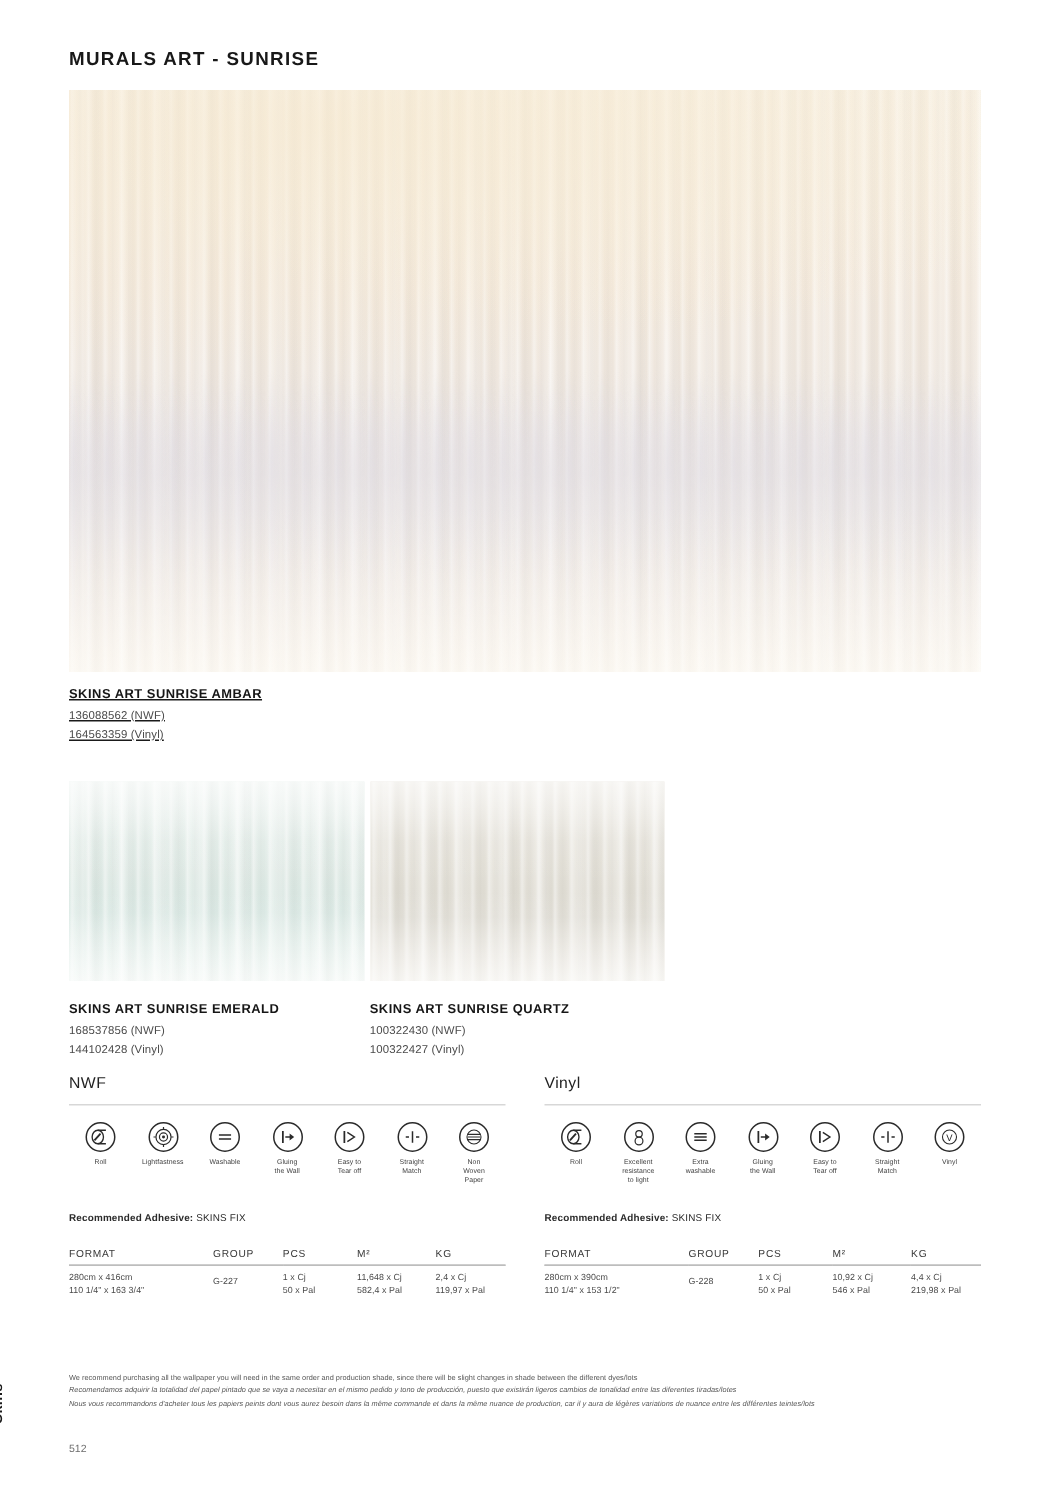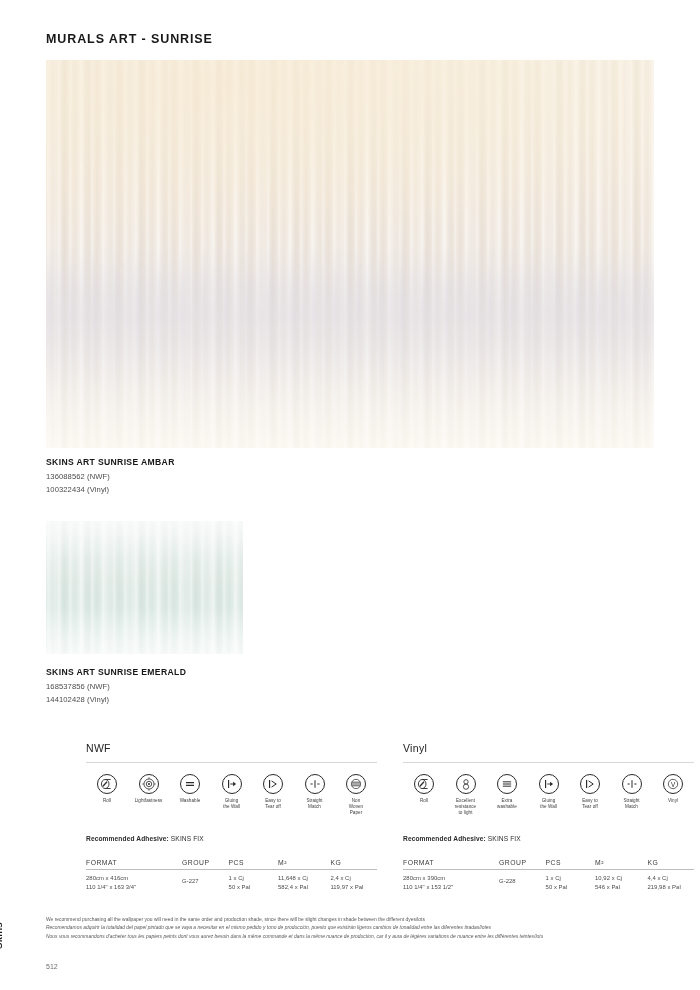--- a/index.html
+++ b/index.html
@@ -65,40 +65,40 @@
             mask-image: linear-gradient(180deg, rgba(0,0,0,0) 0%, rgba(0,0,0,0.85) 30%, rgba(0,0,0,0.25) 78%, rgba(0,0,0,0) 100%);
   }
 
   
   .cap-name {
     font-size: 8.6px; font-weight: bold; letter-spacing: 0.35px; color: #161616;
   }
   .cap-ref {
     font-size: 7.6px; color: #4b4b4b; margin-top: 4.5px; letter-spacing: 0.1px;
   }
-  .hero-cap { position: absolute; left: 46px; top: 457px; }
+  .hero-cap { position: absolute; left: 46px; top: 457px; text-decoration: underline; }
 
   
   .sw-row { position: absolute; left: 46px; top: 521px; width: 608px; display: flex; gap: 4px; }
   .sw-col { width: 196.5px; }
   .sw {
     position: relative; width: 196.5px; height: 133px; overflow: hidden;
   }
   .sw .veil2 {
     position: absolute; inset: 0;
     background: linear-gradient(180deg, rgba(255,255,255,0.55) 0%, rgba(255,255,255,0.05) 30%,
                                         rgba(255,255,255,0.0) 55%, rgba(255,255,255,0.40) 100%);
   }
   .sw-emerald { background: linear-gradient(180deg,#eef4f1 0%, #e6efeb 22%, #dfeae5 45%, #d9e8e3 66%, #e8f2ee 88%, #f1f7f4 100%); }
   .sw-quartz  { background: linear-gradient(180deg,#edeae3 0%, #e7e4dc 24%, #e2dfd6 48%, #dedbd2 68%, #eae7e0 88%, #f2f0ea 100%); }
   .sw-sapphire{ background: linear-gradient(180deg,#eef2f6 0%, #e4ecf4 24%, #dbe6f1 48%, #d3e1ee 68%, #e3edf6 88%, #f0f5fa 100%); }
   .sw-cap { margin-top: 13px; }
 
   
-  .specs { position: absolute; left: 46px; top: 742px; width: 608px; display: flex; gap: 26px; margin-left: 40px; }
+  .specs { position: absolute; left: 46px; top: 716px; width: 608px; display: flex; gap: 26px; }
   .spec-col { width: 291px; }
   .spec-title { font-size: 10.5px; color: #222; letter-spacing: 0.3px; padding-bottom: 8px; }
   .spec-rule { height: 1px; background: #d7d7d7; width: 100%; }
 
   .icon-row { display: flex; justify-content: space-between; padding: 11px 2px 0 2px; }
   .icon-item { width: 38px; text-align: center; }
   .icon-circ {
     width: 20px; height: 20px; border: 1.1px solid #2a2a2a; border-radius: 50%;
     margin: 0 auto; position: relative;
   }
@@ -152,37 +152,48 @@
 
   <div class="hero">
     <div class="streaks"></div>
     <div class="drips"></div>
     <div class="veil"></div>
   </div>
 
   <div class="hero-cap">
     <div class="cap-name">SKINS ART SUNRISE AMBAR</div>
     <div class="cap-ref">136088562 (NWF)</div>
-    <div class="cap-ref">100322434 (Vinyl)</div>
+    <div class="cap-ref">164563359 (Vinyl)</div>
   </div>
 
   <div class="sw-row">
 
     <div class="sw-col">
       <div class="sw sw-emerald">
         <div class="streaks"></div>
         <div class="veil2"></div>
       </div>
       <div class="sw-cap">
         <div class="cap-name">SKINS ART SUNRISE EMERALD</div>
         <div class="cap-ref">168537856 (NWF)</div>
         <div class="cap-ref">144102428 (Vinyl)</div>
       </div>
     </div>
 
+    <div class="sw-col">
+      <div class="sw sw-quartz">
+        <div class="streaks"></div>
+        <div class="veil2"></div>
+      </div>
+      <div class="sw-cap">
+        <div class="cap-name">SKINS ART SUNRISE QUARTZ</div>
+        <div class="cap-ref">100322430 (NWF)</div>
+        <div class="cap-ref">100322427 (Vinyl)</div>
+      </div>
+    </div>
 
 
   </div>
 
   <div class="specs">
 
     <div class="spec-col">
       <div class="spec-title">NWF</div>
       <div class="spec-rule"></div>
 

